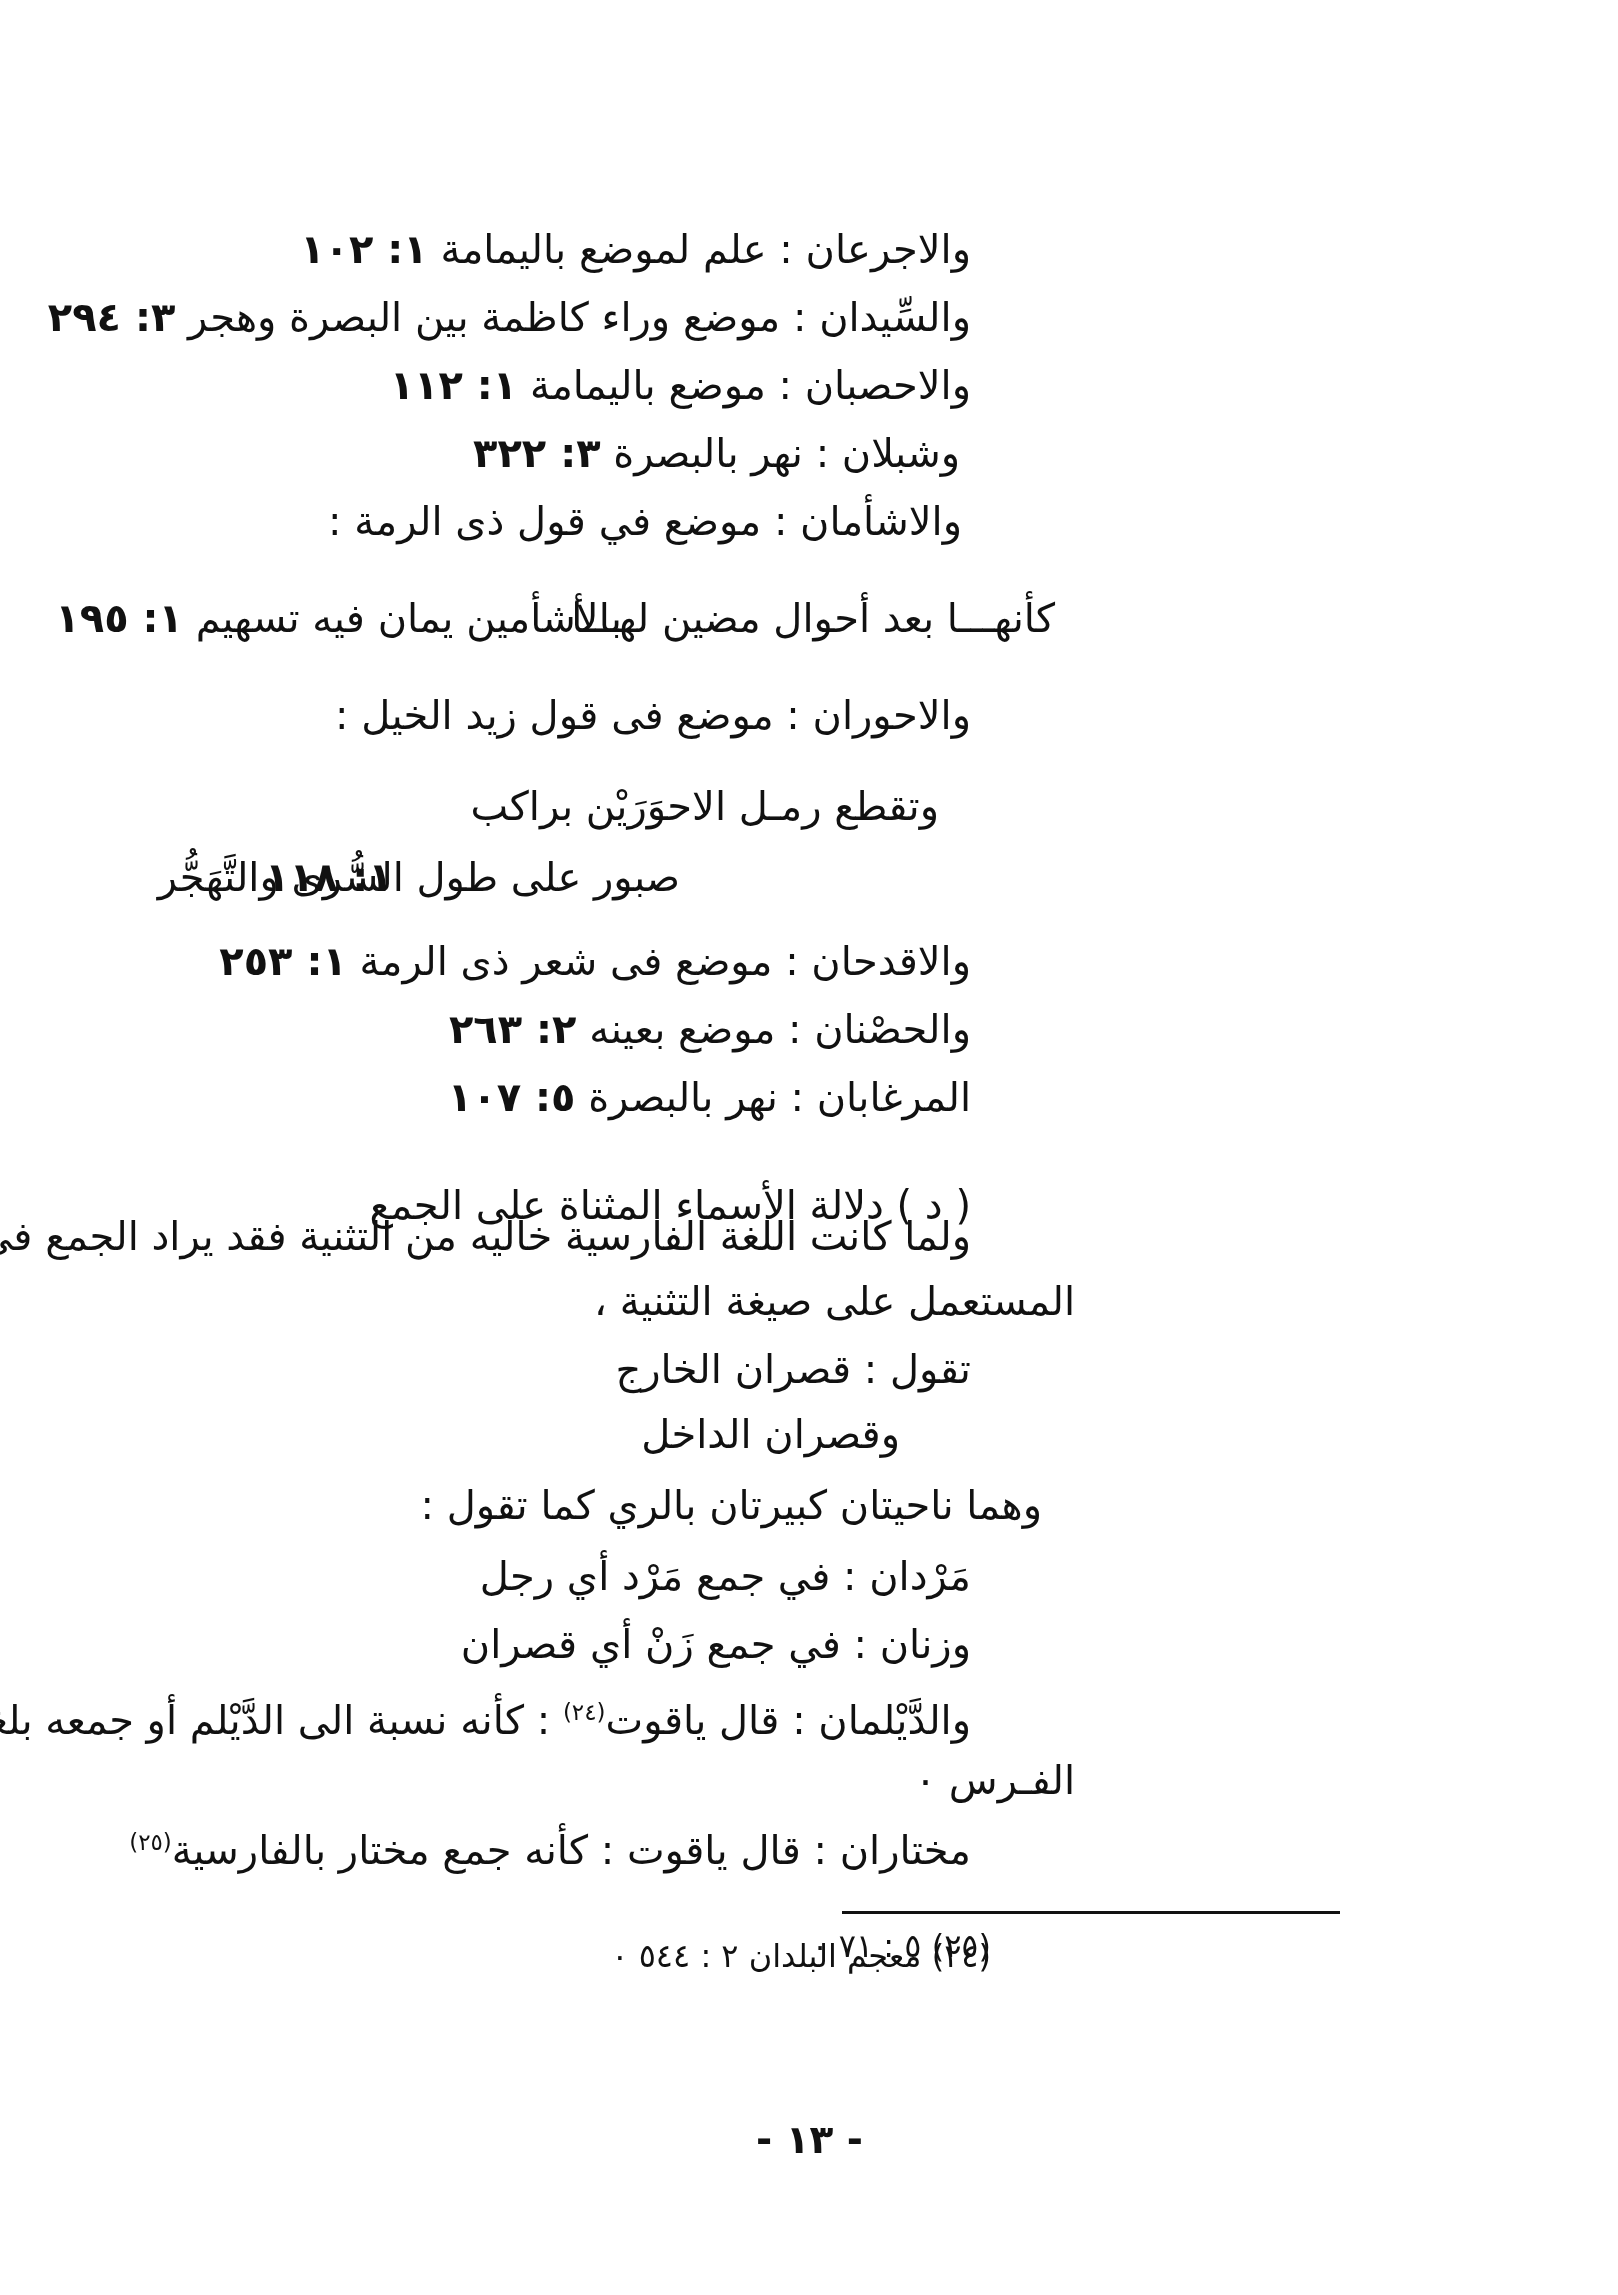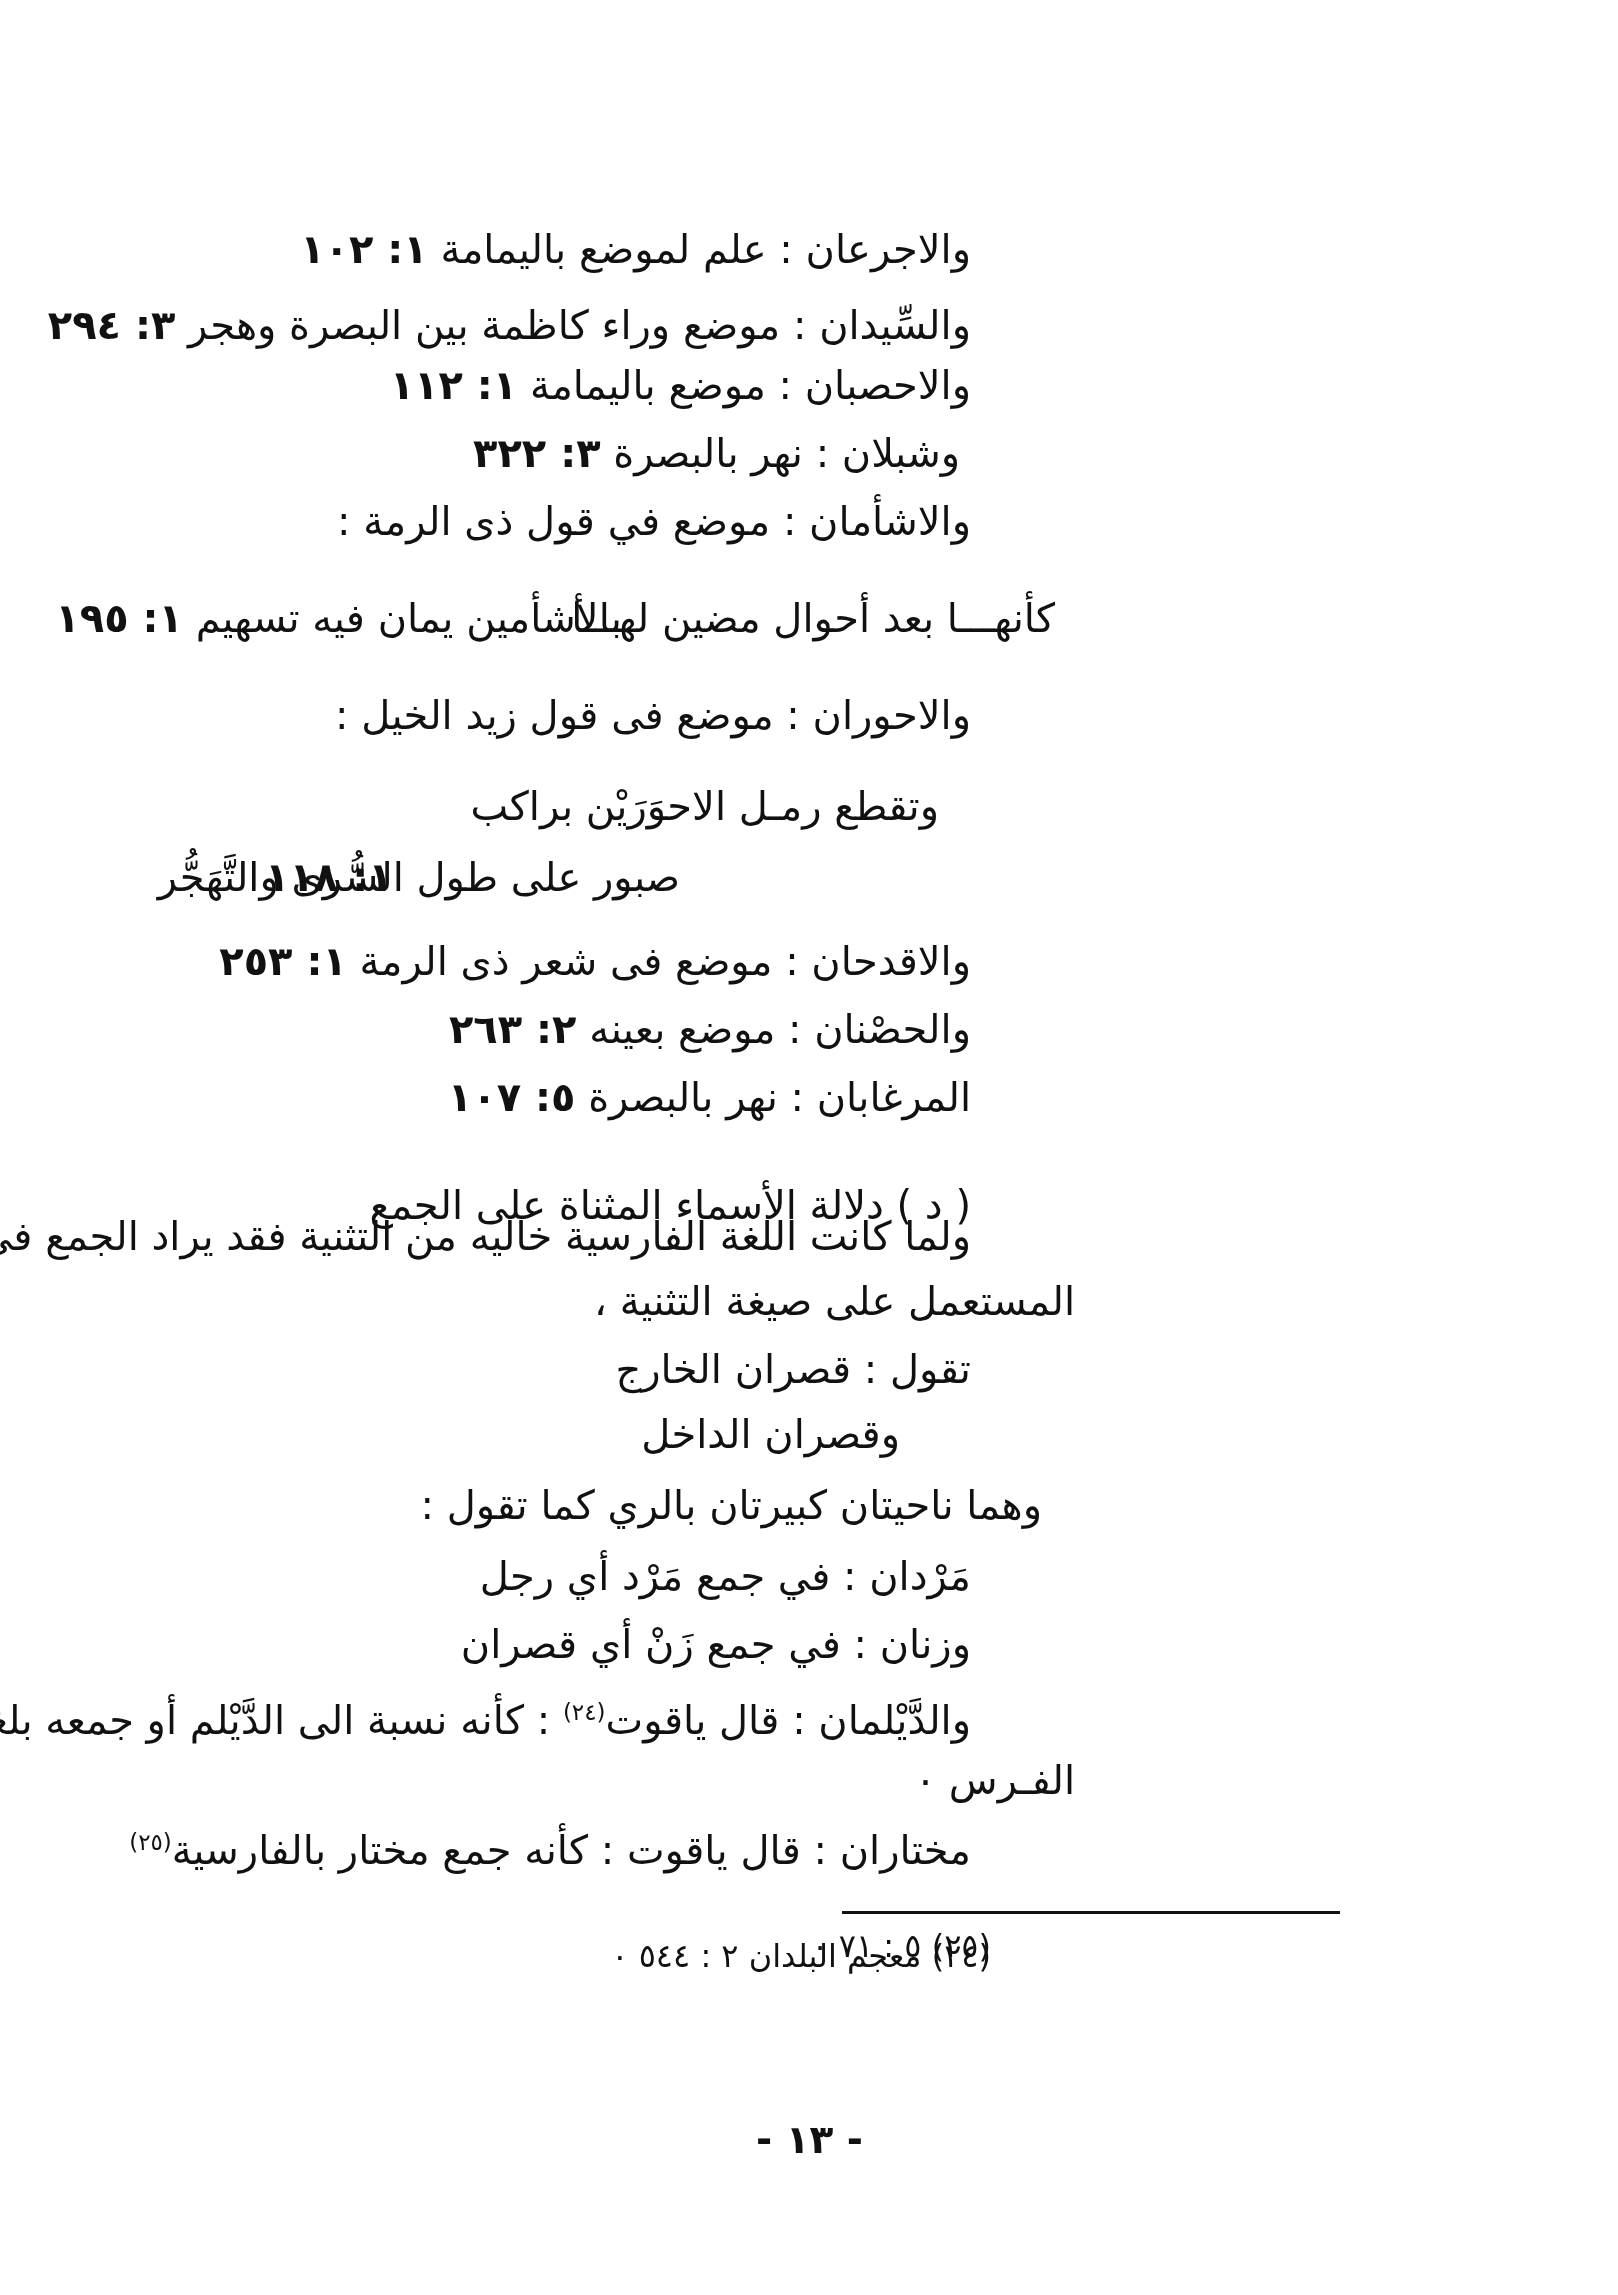--- a/index.html
+++ b/index.html
@@ -62,33 +62,33 @@
   </style>
 </head>
 <body>
 
 <div class="page">
 
   <div class="line" style="top:220px; right:395px;">
     <span>والاجرعان : علم لموضع باليمامة</span>
     <span class="num">١: ١٠٢</span>
   </div>
-  <div class="line" style="top:296px; right:395px;">
+  <div class="line" style="top:288px; right:395px;">
     <span>والسِّيدان : موضع وراء كاظمة بين البصرة وهجر</span>
     <span class="num">٣: ٢٩٤</span>
   </div>
   <div class="line" style="top:356px; right:395px;">
     <span>والاحصبان : موضع باليمامة</span>
     <span class="num">١: ١١٢</span>
   </div>
   <div class="line" style="top:424px; right:406px;">
     <span>وشبلان : نهر بالبصرة</span>
     <span class="num">٣: ٣٢٢</span>
   </div>
-  <div class="line" style="top:492px; right:395px;text-align:center;">
+  <div class="line" style="top:492px; right:404px;text-align:center;">
     <span>والاشأمان : موضع في قول ذى الرمة :</span>
   </div>
 
   <div class="line" style="top:589px; right:311px;">
     <span>كأنهـــا بعد أحوال مضين لهـــا</span>
   </div>
   <div class="line" style="top:589px; right:744px;">
     <span>بالأشأمين يمان فيه تسهيم</span>
     <span class="num">١: ١٩٥</span>
   </div>

